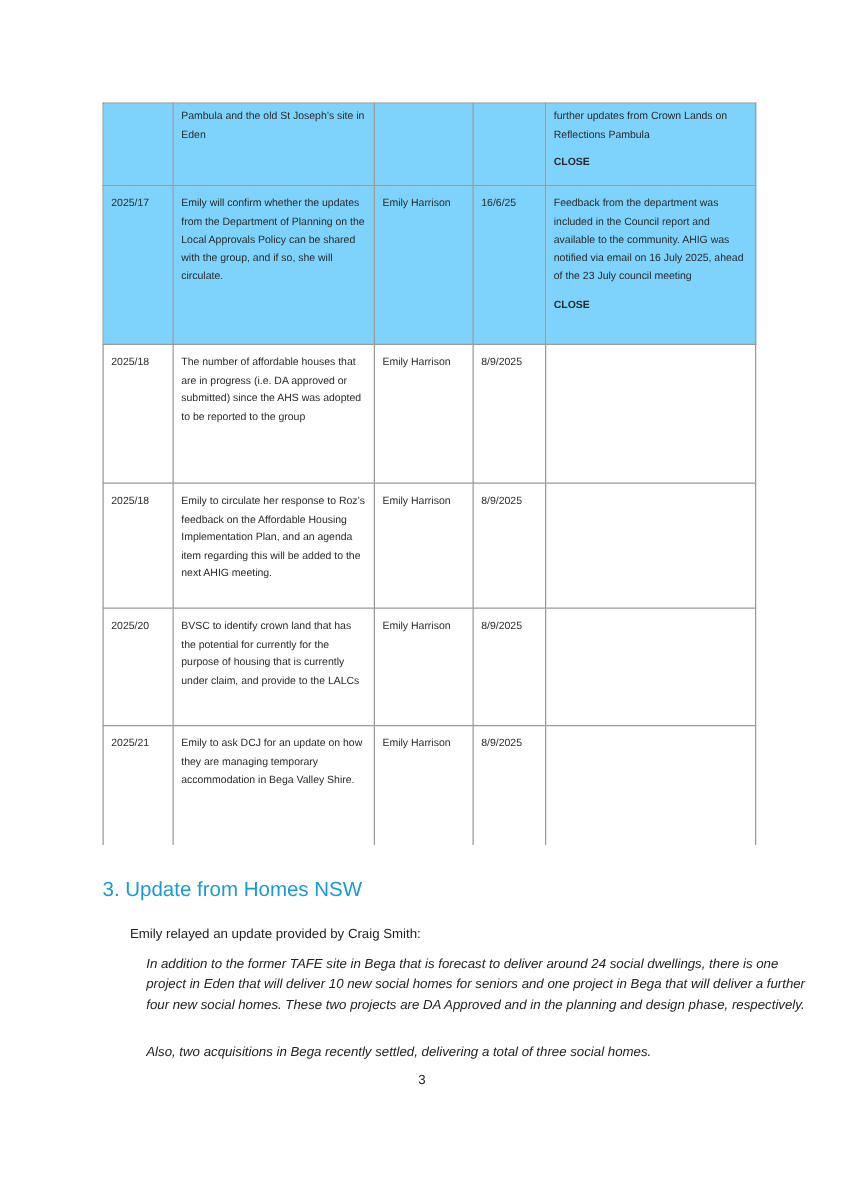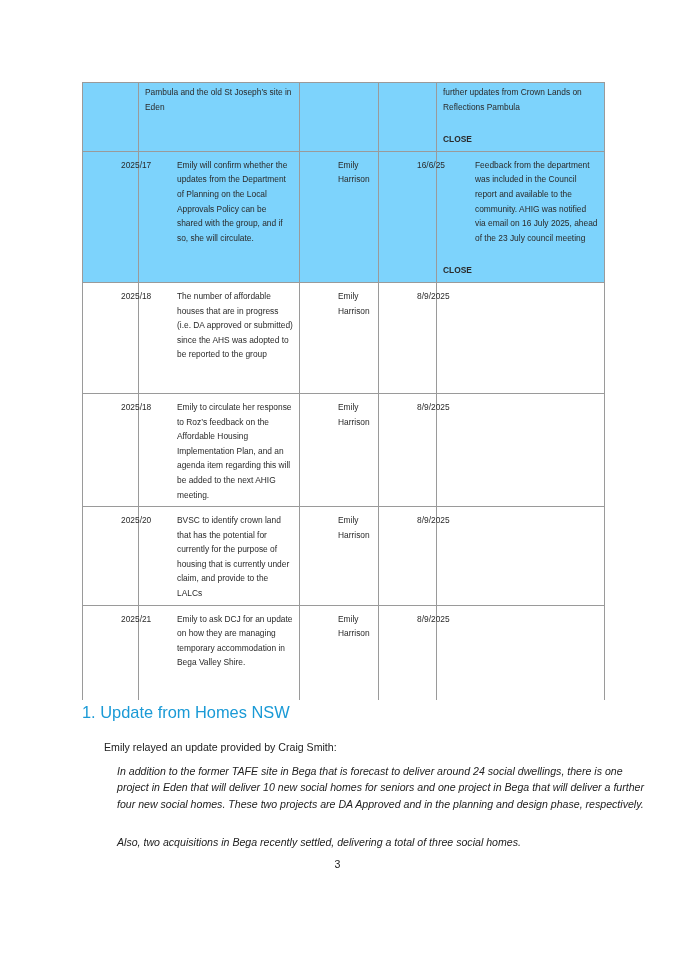--- a/index.html
+++ b/index.html
@@ -6,22 +6,22 @@
   body { width: 675px; height: 953px; position: relative; overflow: hidden;
          font-family: "Liberation Sans", sans-serif; color: #222; }
   .page { position: absolute; left: 0; top: 0; width: 675px; height: 953px; background: #fff; }
   table.actions { position: absolute; left: 82px; top: 82px; width: 522px;
                   border-collapse: collapse; table-layout: fixed;
                   font-family: "Liberation Sans", sans-serif; font-size: 8.4px; line-height: 14.6px; color: #2a2a2a; }
   table.actions td { border: 1.3px solid #9a9a9a; vertical-align: top; padding: 2px 6px 4px 6px; }
   table.actions tr.shaded td { background: #7dd3fc; }
   table.actions tr.last td { border-bottom: none; }
   col.c1 { width: 56px; } col.c2 { width: 161px; } col.c3 { width: 79px; } col.c4 { width: 58px; } col.c5 { width: 168px; }
-  .close-tag { font-weight: bold; margin-top: 18px; display: block; }
-  .num { padding-top: 4px; display: block; margin-left: 32px; }
+  .close-tag { font-weight: bold; margin-top: 8px; display: block; }
+  .num { padding-top: 4px; display: block; }
   .heading { position: absolute; left: 82px; top: 703px; font-size: 16.4px; color: #1a9ad6;
              font-family: "Liberation Sans", sans-serif; font-weight: normal; margin: 0; }
   .para { position: absolute; left: 82px; width: 530px; font-size: 10.6px; line-height: 16.4px; color: #222;
           font-family: "Liberation Sans", sans-serif; margin: 0; padding-left: 22px; }
   .para.italic { font-style: italic; margin-left: 13px; }
   .page-num { position: absolute; left: 0; width: 675px; top: 858px; text-align: center; font-size: 10.6px; color: #222; }
 </style>
 </head>
 <body>
 
@@ -122,21 +122,21 @@
             <span class="num">Emily Harrison</span>
           </td>
         <td>
             <span class="num">8/9/2025</span>
           </td>
         <td></td>
       </tr>
     </tbody>
   </table>
 
-  <h2 class="heading">1. Update from Homes NSW</h2>
+  <h2 class="heading">3. Update from Homes NSW</h2>
 
   <p class="para" style="top:739px">Emily relayed an update provided by Craig Smith:</p>
 
   <p class="para italic" style="top:763px">In addition to the former TAFE site in Bega that is forecast to deliver around 24 social dwellings, there is one project in Eden that will deliver 10 new social homes for seniors and one project in Bega that will deliver a further four new social homes. These two projects are DA Approved and in the planning and design phase, respectively.</p>
 
   <p class="para italic" style="top:834px">Also, two acquisitions in Bega recently settled, delivering a total of three social homes.</p>
 
   <div class="page-num">3</div>
 </div>
 

